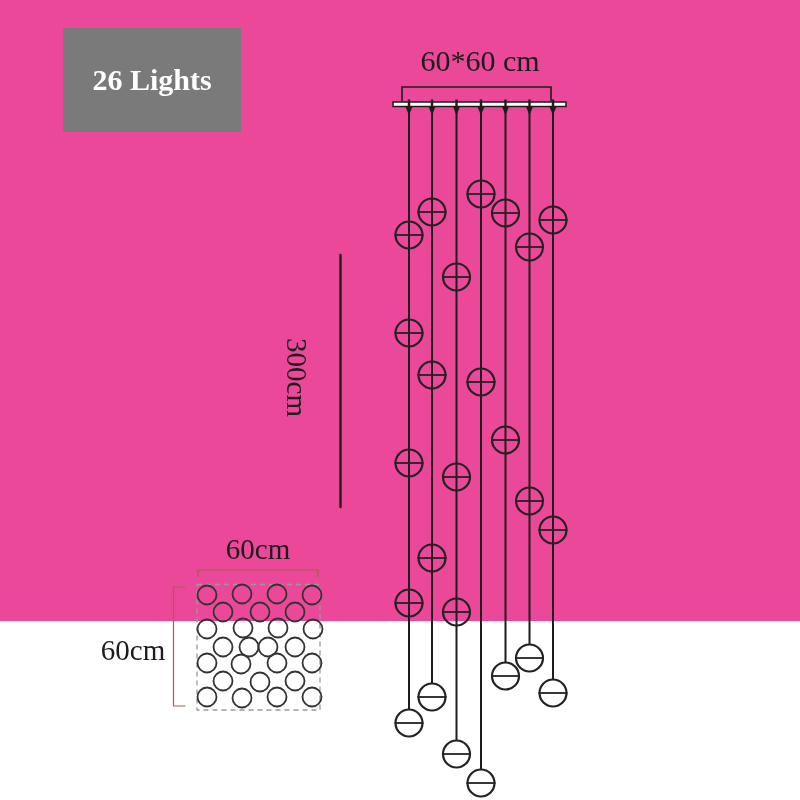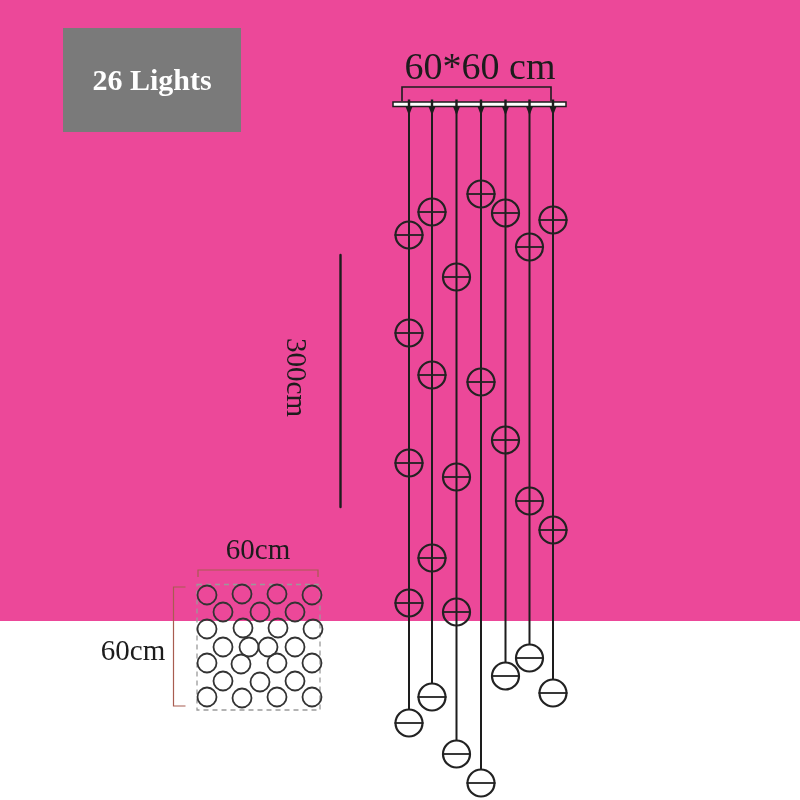--- a/index.html
+++ b/index.html
@@ -11,21 +11,21 @@
   svg{position:absolute;left:0;top:0;}
   .badge{
     position:absolute;left:63px;top:28px;width:178px;height:104px;
     display:flex;flex-direction:column;align-items:center;justify-content:center;
     gap:6px;
   }
   .badge .bline{
     color:#fff;font-weight:bold;font-size:30px;line-height:34px;white-space:nowrap;
   }
   .lbl{
-    position:absolute;color:#1c1c1c;font-size:38px;white-space:nowrap;
+    position:absolute;color:#1c1c1c;font-size:30px;white-space:nowrap;
     text-align:center;
   }
   .canopy-label{left:380px;top:44px;width:200px;}
   .drop-label{
     left:234px;top:361px;width:124px;font-size:29px;
     transform:rotate(90deg);transform-origin:center;
   }
   .plan-w-label{left:198px;top:533px;width:120px;font-size:29px;}
   .plan-h-label{left:100px;top:634px;width:66px;font-size:29px;}
 </style>

